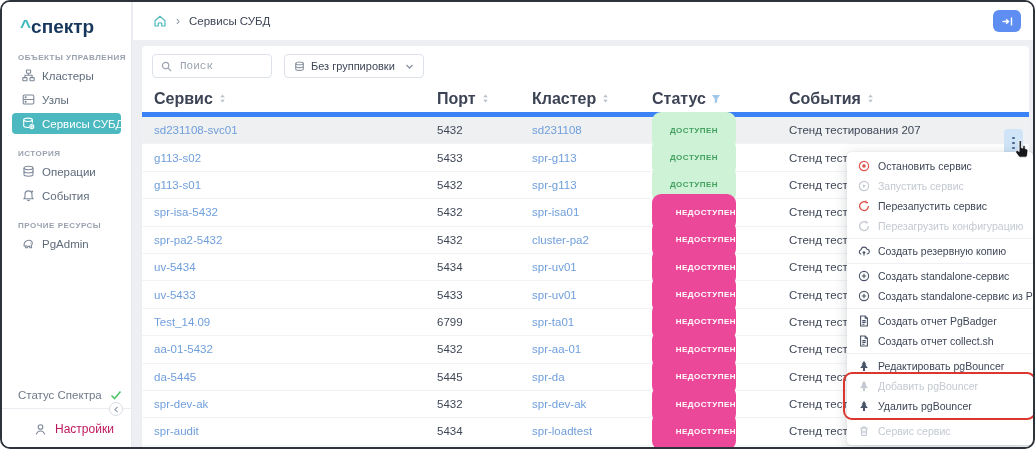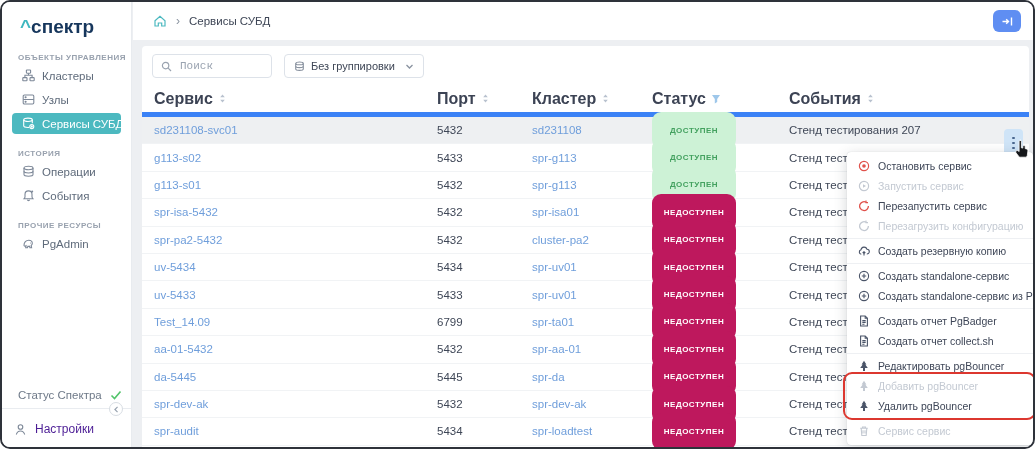--- a/index.html
+++ b/index.html
@@ -21,22 +21,22 @@
   .nav-item.active svg { color:#fff; }
 
   .sb-status { position:absolute; left:16px; bottom:46px; font-size:11.5px; color:#6e7988;
                display:flex; gap:8px; align-items:center; }
   .sb-status svg { width:12px; height:12px; color:#52c46a; }
   .sb-divider { position:absolute; left:0; right:0; bottom:38px; border-top:1px solid #e9ecf0; }
   .collapse-btn { position:absolute; right:8px; bottom:31px; width:14px; height:14px;
                   border:1px solid #d8dde3; border-radius:50%; background:#fff; color:#9aa4b1;
                   display:flex; align-items:center; justify-content:center; cursor:pointer; z-index:5; }
   .collapse-btn svg { width:7px; height:7px; }
-  .sb-settings { position:absolute; left:12px; bottom:11px; display:flex; gap:8px; align-items:center;
-                 font-size:12px; color:#4c1d95; cursor:pointer; }
+  .sb-settings { position:absolute; left:32px; bottom:11px; display:flex; gap:8px; align-items:center;
+                 font-size:12px; color:#be185d; cursor:pointer; }
   .sb-settings svg { width:13px; height:13px; color:#7d8898; }
 
   
   .topbar { position:absolute; left:131px; right:0; top:0; height:38px; background:#fff;
             display:flex; align-items:center; padding:0 12px 0 20px; z-index:1; }
   .crumb-home svg { width:14px; height:14px; color:#4cb9c0; display:block; cursor:pointer; }
   .crumb-sep { margin:0 9px; color:#8a93a0; font-size:12px; }
   .crumb-label { font-size:11.5px; color:#3e4656; }
   .login-btn { margin-left:auto; width:28px; height:22px; border-radius:6px; background:#5f8ef2;
                display:flex; align-items:center; justify-content:center; cursor:pointer; }
@@ -62,21 +62,21 @@
   .thead { height:32px; border-bottom:5px solid #3b82f6; font-size:16px; font-weight:bold; color:#3c4354; }
   .trow  { height:27.4px; border-bottom:1px solid #f1f3f5; font-size:11.5px; color:#3e4656; }
   .trow.active { background:#eef0f2; }
   .cell { padding-left:12px; display:flex; align-items:center; gap:5px; white-space:nowrap; overflow:hidden; }
   .hsort svg { width:9px; height:11px; color:#b9c2cf; }
   .hfilter svg { width:10px; height:10px; color:#9ec7ea; }
   .link { color:#6f9edb; cursor:pointer; }
   .badge { font-size:8px; font-weight:bold; letter-spacing:.5px; width:84px; padding:14px 0;
            text-align:center; border-radius:9px; }
   .badge.green { background:#cdf2d6; color:#43a15f; }
-  .badge.dark  { background:#be185d; color:#fff; }
+  .badge.dark  { background:#ec4899; color:#fff;text-align:right; }
 
   .kebab { position:absolute; left:1002px; top:127px; width:19px; height:28px; border-radius:4px;
            background:#cfe4f7; display:flex; flex-direction:column; gap:2.5px; align-items:center;
            justify-content:center; cursor:pointer; z-index:5; }
   .kebab i { width:2.6px; height:2.6px; border-radius:50%; background:#49678f; }
 
   
   .ctx { position:absolute; left:845px; top:150px; width:186px; background:#fff; border-radius:4px;
          box-shadow:0 3px 14px rgba(40,50,60,.20), 0 0 1px rgba(40,50,60,.25);
          padding:4px 0; z-index:6; }

